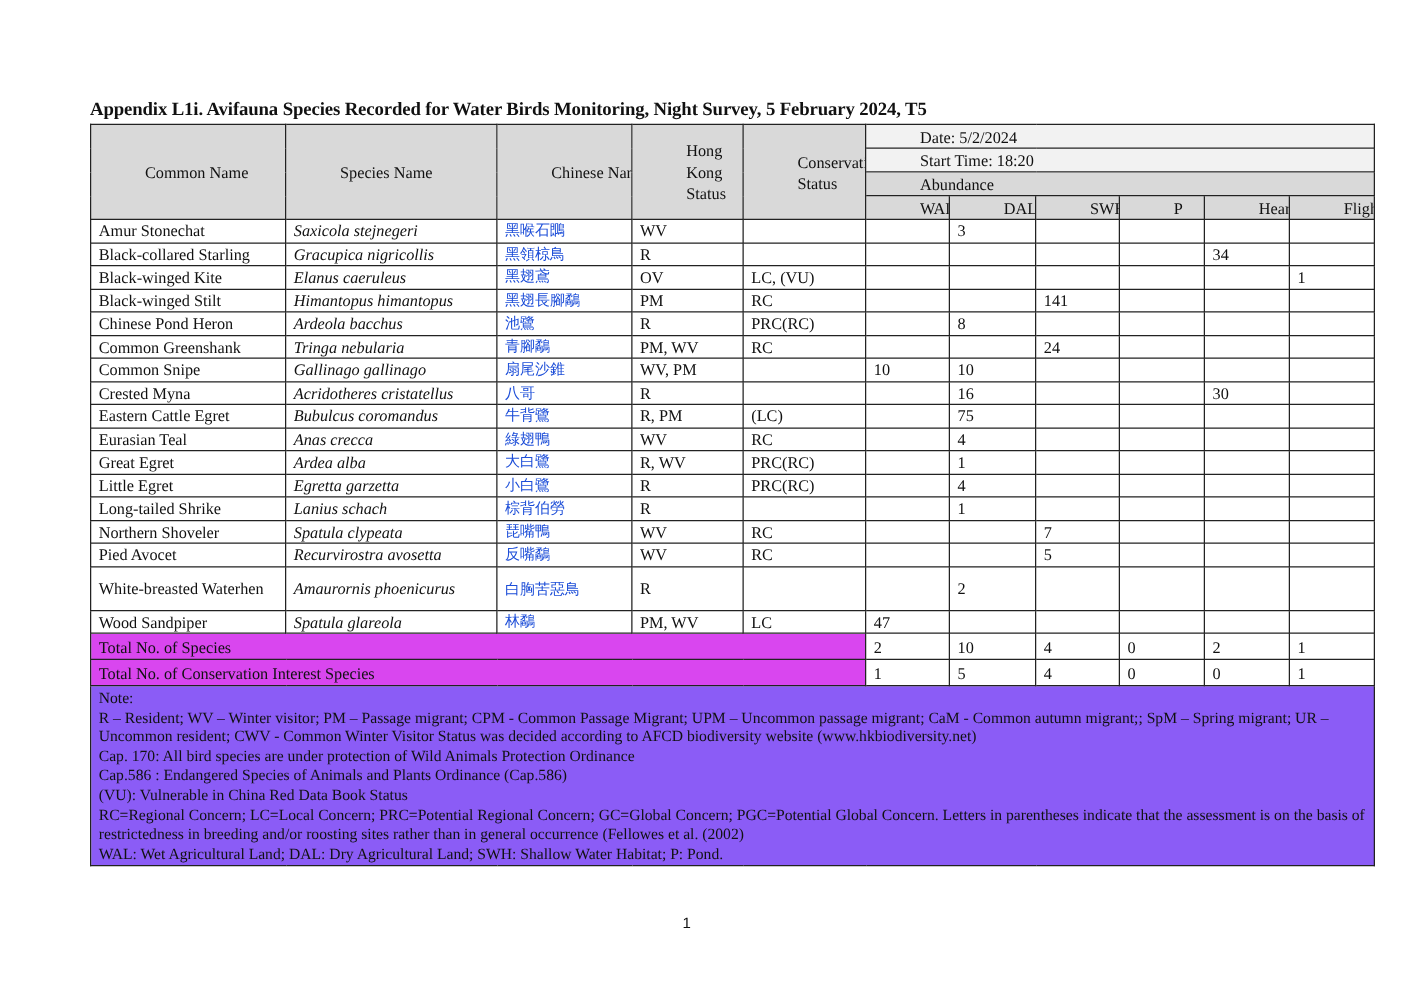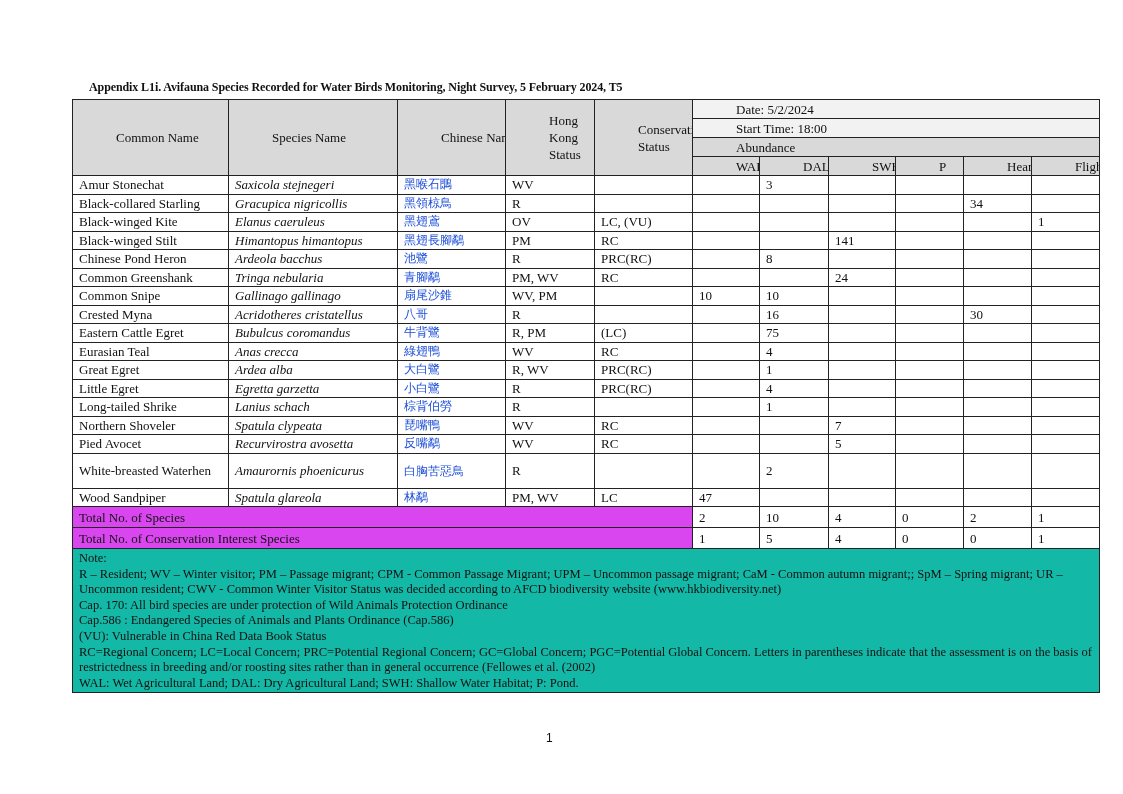--- a/index.html
+++ b/index.html
@@ -1,31 +1,31 @@
 <!DOCTYPE html>
 <html><head>
 <meta charset="utf-8">
 <style>
   html, body { margin:0; padding:0; background:#ffffff; }
   body { width:1123px; height:794px; position:relative; overflow:hidden;
          font-family:"Liberation Serif","DejaVu Serif",serif; color:#111; }
-  .title { position:absolute; left:72px; top:80px; font-size:12px; font-weight:bold; white-space:nowrap; letter-spacing:-0.1px;margin-left:17px; }
+  .title { position:absolute; left:72px; top:80px; font-size:15px; font-weight:bold; white-space:nowrap; letter-spacing:-0.1px; }
   table.main { position:absolute; left:72px; top:99px; width:1027px; border-collapse:collapse; table-layout:fixed;
                font-size:13px; }
   table.main td { border:1.3px solid #222; padding:0 6px; line-height:17px; vertical-align:middle; overflow:hidden; white-space:nowrap; }
   .hdr { background:#d9d9d9; }
   .hdr-light { background:#f2f2f2; }
   .it { font-style:italic; }
   .cn { font-family:"DejaVu Sans",sans-serif; font-size:12px; color:#1d4ed8; }
   tr.h20 td { height:18px;padding-left:43px; }
   tr.data td { height:17.5px; }
   tr.tall td { height:34px; white-space:normal; line-height:16px; }
   tr.total td { height:20px; }
   .total-label { background:#d946ef; }
-  .note-cell { background:#14b8a6; white-space:normal !important; line-height:15.6px !important; padding:2px 6px 1px 6px !important; font-size:12.5px; vertical-align:top !important; }
+  .note-cell { background:#8b5cf6; white-space:normal !important; line-height:15.6px !important; padding:2px 6px 1px 6px !important; font-size:12.5px; vertical-align:top !important; }
   .note-cell div { white-space:normal; }
   .page-num { position:absolute; left:546px; top:731px; font-family:"Liberation Sans","DejaVu Sans",sans-serif; font-size:12px; }
 </style>
 </head>
 <body>
 
 <div class="title">Appendix L1i. Avifauna Species Recorded for Water Birds Monitoring, Night Survey, 5 February 2024, T5</div>
 
 <table class="main">
   <colgroup>
@@ -44,21 +44,21 @@
   <tbody id="tbody">
     <tr class="h20">
       <td class="hdr" rowspan="4">Common Name</td>
       <td class="hdr" rowspan="4">Species Name</td>
       <td class="hdr" rowspan="4">Chinese Name</td>
       <td class="hdr" rowspan="4" style="white-space:normal">Hong Kong Status</td>
       <td class="hdr" rowspan="4" style="white-space:normal">Conservation Status</td>
       <td class="hdr-light" colspan="6">Date: 5/2/2024</td>
     </tr>
     <tr class="h20">
-      <td class="hdr-light" colspan="6">Start Time: 18:00</td>
+      <td class="hdr-light" colspan="6">Start Time: 18:20</td>
     </tr>
     <tr class="h20">
       <td class="hdr" colspan="6">Abundance</td>
     </tr>
     <tr class="h20" id="habitat-row">
         <td class="hdr">WAL</td>
         <td class="hdr">DAL</td>
         <td class="hdr">SWH</td>
         <td class="hdr">P</td>
         <td class="hdr">Heard</td>

